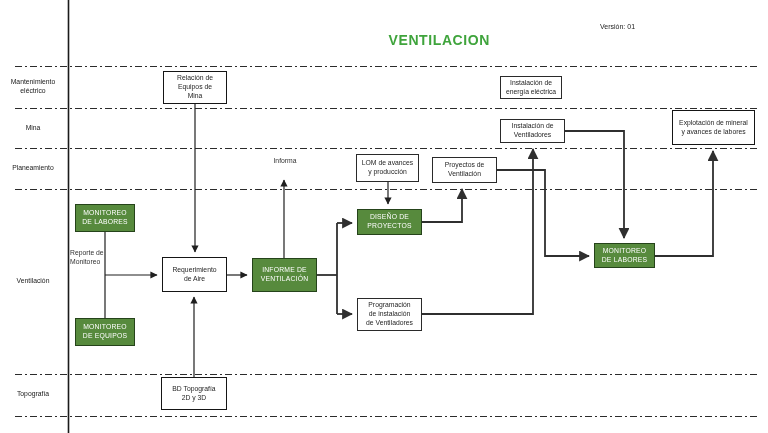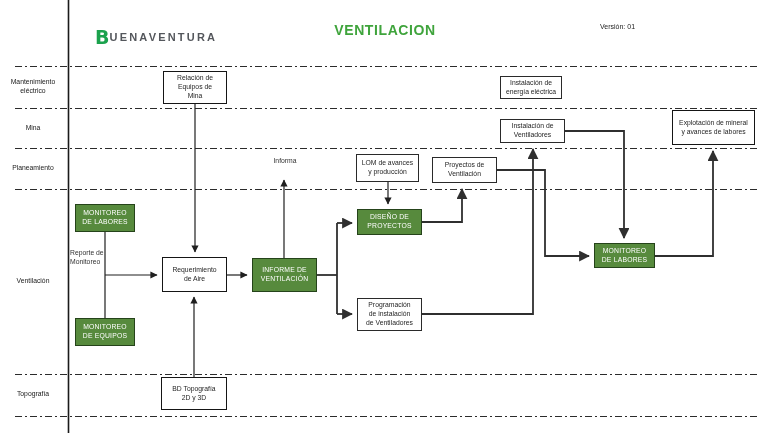--- a/index.html
+++ b/index.html
@@ -14,21 +14,21 @@
   .logo { position:absolute; left:95px; top:26px; white-space:nowrap; }
   .logo-b {
     color:#1ba24d; font-size:19px; font-weight:bold; vertical-align:middle;
     font-family:"DejaVu Sans", sans-serif; letter-spacing:0;
   }
   .logo-rest {
     color:#54575c; font-size:11px; font-weight:600; letter-spacing:2.2px;
     vertical-align:middle;
   }
   .title {
-    position:absolute; left:280px; top:22px; width:210px; text-align:center;
+    position:absolute; left:280px; top:32px; width:210px; text-align:right;
     color:#3fa43c; font-size:14px; font-weight:bold; letter-spacing:0.6px;
   }
   .version { position:absolute; left:600px; top:23px; width:70px; font-size:7px; color:#222; }
 
   
   .lane-label {
     position:absolute; left:0; width:66px; text-align:center;
     font-size:6.8px; color:#1a1a1a; white-space:pre-line; line-height:1.3;
     transform:translateY(-50%);
   }
@@ -90,23 +90,20 @@
       <path d="M337 223 L352 223" marker-end="url(#arrg)"></path>
       <path d="M337 314 L352 314" marker-end="url(#arrg)"></path>
       <path d="M422 222 L462 222 L462 189" marker-end="url(#arrg)"></path>
       <path d="M497 170 L545 170 L545 256 L589 256" marker-end="url(#arrg)"></path>
       <path d="M422 314 L533 314 L533 149" marker-end="url(#arrg)"></path>
       <path d="M565 131 L624 131 L624 238" marker-end="url(#arrg)"></path>
       <path d="M655 256 L713 256 L713 151" marker-end="url(#arrg)"></path>
     </g>
   </svg>
 
-  <div class="logo">
-    <span class="logo-b">B</span><span class="logo-rest">UENAVENTURA</span>
-  </div>
   <div class="title">VENTILACION</div>
   <div class="version">Versión: 01</div>
 
   <div class="lane-label" style="top:87px;">Mantenimiento
 eléctrico</div>
   <div class="lane-label" style="top:128px;">Mina</div>
   <div class="lane-label" style="top:168px;">Planeamiento</div>
   <div class="lane-label" style="top:281px;">Ventilación</div>
   <div class="lane-label" style="top:394px;">Topografía</div>
 

